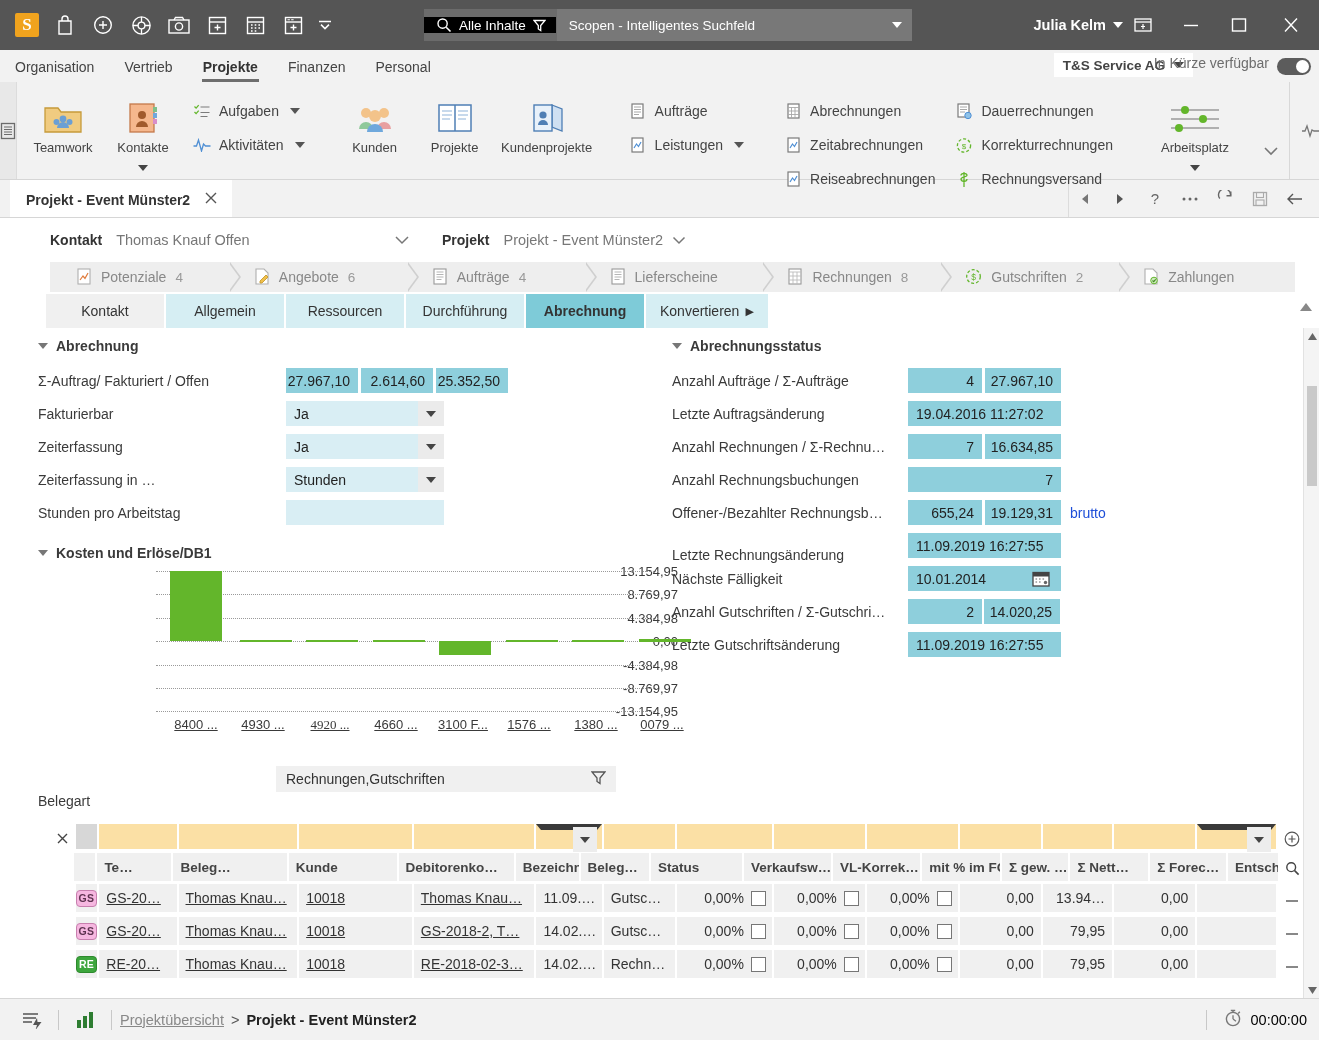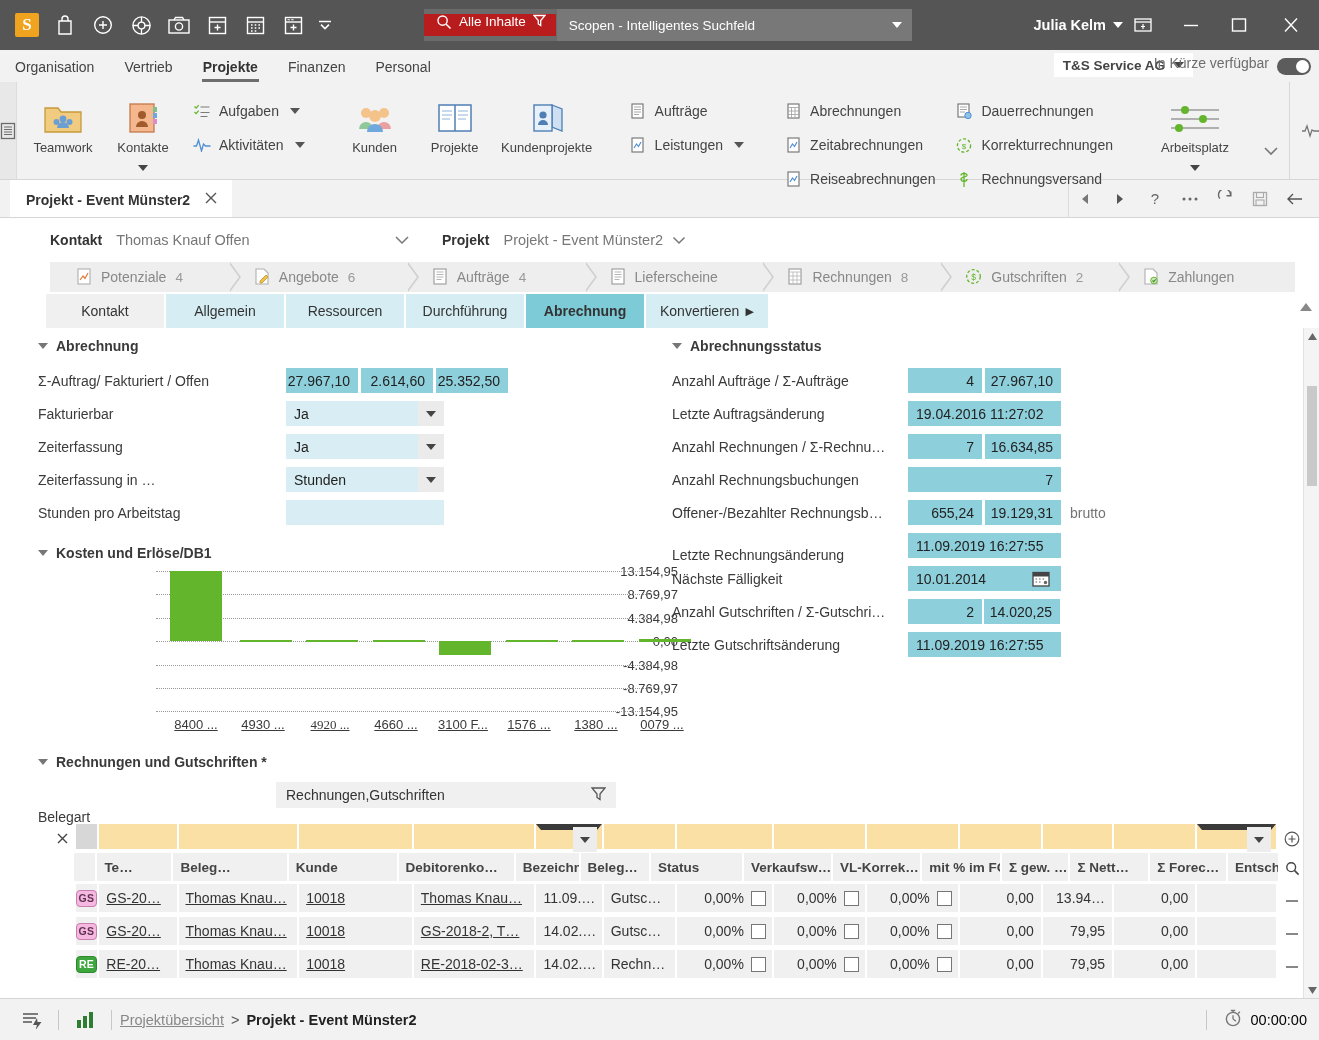--- a/index.html
+++ b/index.html
@@ -23,22 +23,22 @@
     width:24px; height:24px; background:#f0a31e; color:#ffffff; font-weight:bold;
     font-size:17px; display:flex; align-items:center; justify-content:center;
     border-radius:2px; font-family:"Liberation Serif", serif;
   }
   .qsep { width:26px; display:flex; align-items:center; justify-content:center; color:#fff; }
   .searchbox {
     position:absolute; left:424px; top:9px; height:32px; width:488px;
     background:#6b6b6b; display:flex; align-items:center;
   }
   .searchbox .scope {
-    display:flex; align-items:flex-start; gap:7px; padding:0 10px 0 12px;
-    color:#ffffff; font-size:13.5px; height:22px; background:#b91c1c;
+    display:flex; align-items:center; gap:7px; padding:0 10px 0 12px;
+    color:#ffffff; font-size:13.5px; height:16px; background:#000000;
   }
   .searchbox .sfield {
     flex:1; display:flex; align-items:center; justify-content:space-between;
     padding:0 10px 0 12px; color:#ffffff; font-size:13.5px; height:32px; background:#787878;
     margin-left:1px;
   }
   .user {
     position:absolute; right:196px; top:0; height:50px; display:flex; align-items:center;
     gap:7px; color:#ffffff; font-weight:bold; font-size:14.5px;
   }
@@ -156,21 +156,21 @@
   .frow { display:flex; align-items:center; height:33px; }
   .flabel { font-size:14px; color:#3a3a3a; }
   .fval { background:#8ecfdc; height:25px; display:flex; align-items:center; padding:0 8px; font-size:14px; color:#222; }
   .fval.num { justify-content:flex-end; }
   .fsel {
     background:#d9eef4; height:25px; width:158px; display:flex; align-items:center;
     padding:0 0 0 8px; font-size:14px; color:#222;
   }
   .fsel .btn { margin-left:auto; width:26px; height:25px; background:#ebebeb; display:flex; align-items:center; justify-content:center; }
   .fempty { background:#d9eef4; height:25px; width:158px; }
-  .suffix { font-size:14px; color:#737373; margin-left:9px; }
+  .suffix { font-size:14px; color:#1d4ed8; margin-left:9px; }
   .datebtn { margin-left:auto; width:24px; height:21px; display:flex; align-items:center; justify-content:center; }
 
   
   .chart { position:relative; }
   .ylab { position:absolute; right:0; font-size:13px; color:#3a3a3a; text-align:right; transform:translateY(-50%); white-space:nowrap; }
   .gridline { position:absolute; left:0; right:0; border-top:1px dotted #9a9a9a; }
   .bar { position:absolute; background:#63b62b; }
   .xlab { position:absolute; font-size:13px; color:#3a3a3a; text-decoration:underline; text-align:center; white-space:nowrap; }
 
   
@@ -891,24 +891,20 @@
         <div class="xlab" style="left:252px; top:146px; width:80px;font-family:Liberation Serif, serif;">4920 ...</div>
         <div class="xlab" style="left:318px; top:146px; width:80px;">4660 ...</div>
         <div class="xlab" style="left:385px; top:146px; width:80px;">3100 F...</div>
         <div class="xlab" style="left:451px; top:146px; width:80px;">1576 ...</div>
         <div class="xlab" style="left:518px; top:146px; width:80px;">1380 ...</div>
         <div class="xlab" style="left:584px; top:146px; width:80px;">0079 ...</div>
       </div>
     </div>
 
     <div class="panecol" style="left:38px; top:426px; width:1270px;">
-      <div class="secthead">
-        <span class="tri"></span>
-        <span>Rechnungen und Gutschriften *</span>
-      </div>
 
       <div class="belegrow" style="margin-top:10px;">
         <div class="flabel" style="width:238px;margin-top:44px;">Belegart</div>
         <div class="belegfield" style="width:340px;">
           <span>Rechnungen,Gutschriften</span>
           <span>
             <svg width="15" height="15" viewBox="0 0 15 15">
                 <path d="M1 2h13l-5 6v5.5l-3-2V8z" fill="none" stroke="#555" stroke-width="1.3"></path>
               </svg>
           </span>

